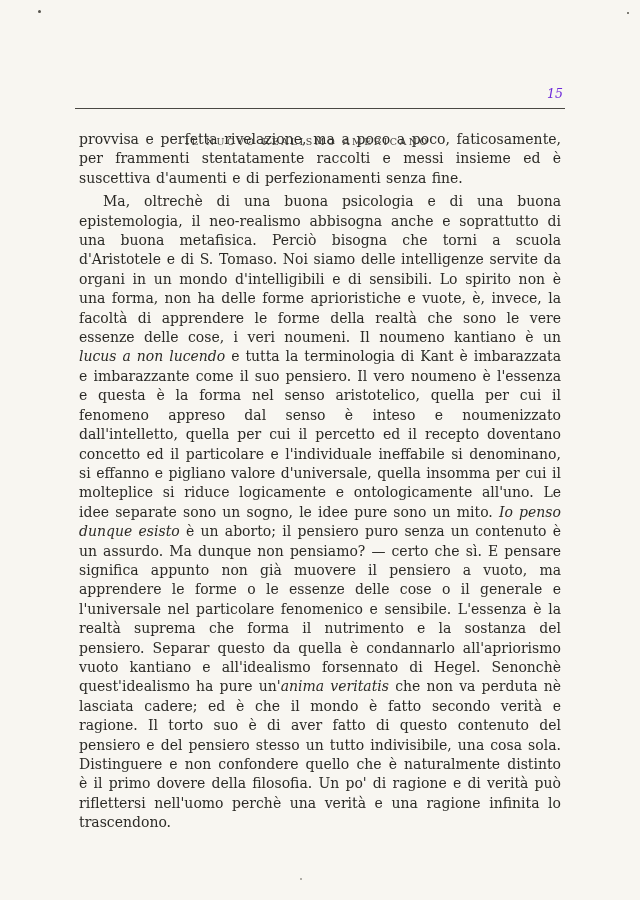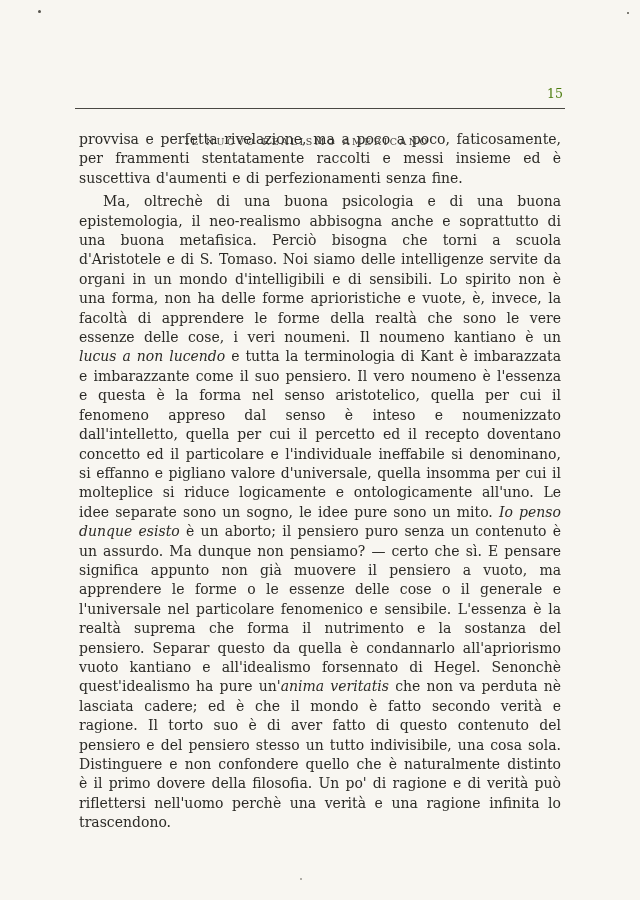--- a/index.html
+++ b/index.html
@@ -40,21 +40,22 @@
     letter-spacing: 2.5px;
     color: #3c3a35;
     white-space: nowrap;
     margin-top: 48px;
   }
   .page-number {
     position: absolute;
     right: 2px;
     top: -2px;
     font-size: 12.5px;
-    color: #4d7c0f;
+    color: #6d28d9;
+    font-style: italic;
   }
   .text-block {
     margin-top: 21px;
     font-size: 14px;
     line-height: 19.4px;
     text-align: justify;
     text-justify: inter-word;
   }
   .text-block p {
     margin: 4px;

